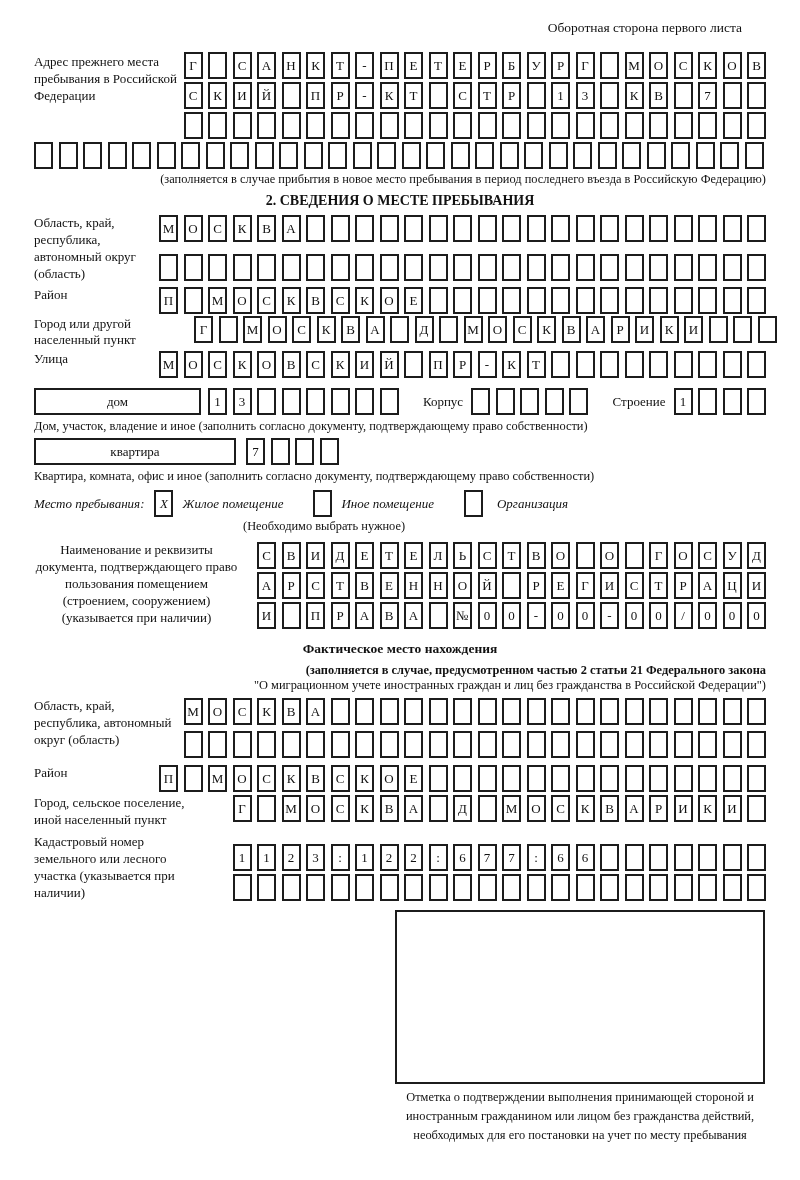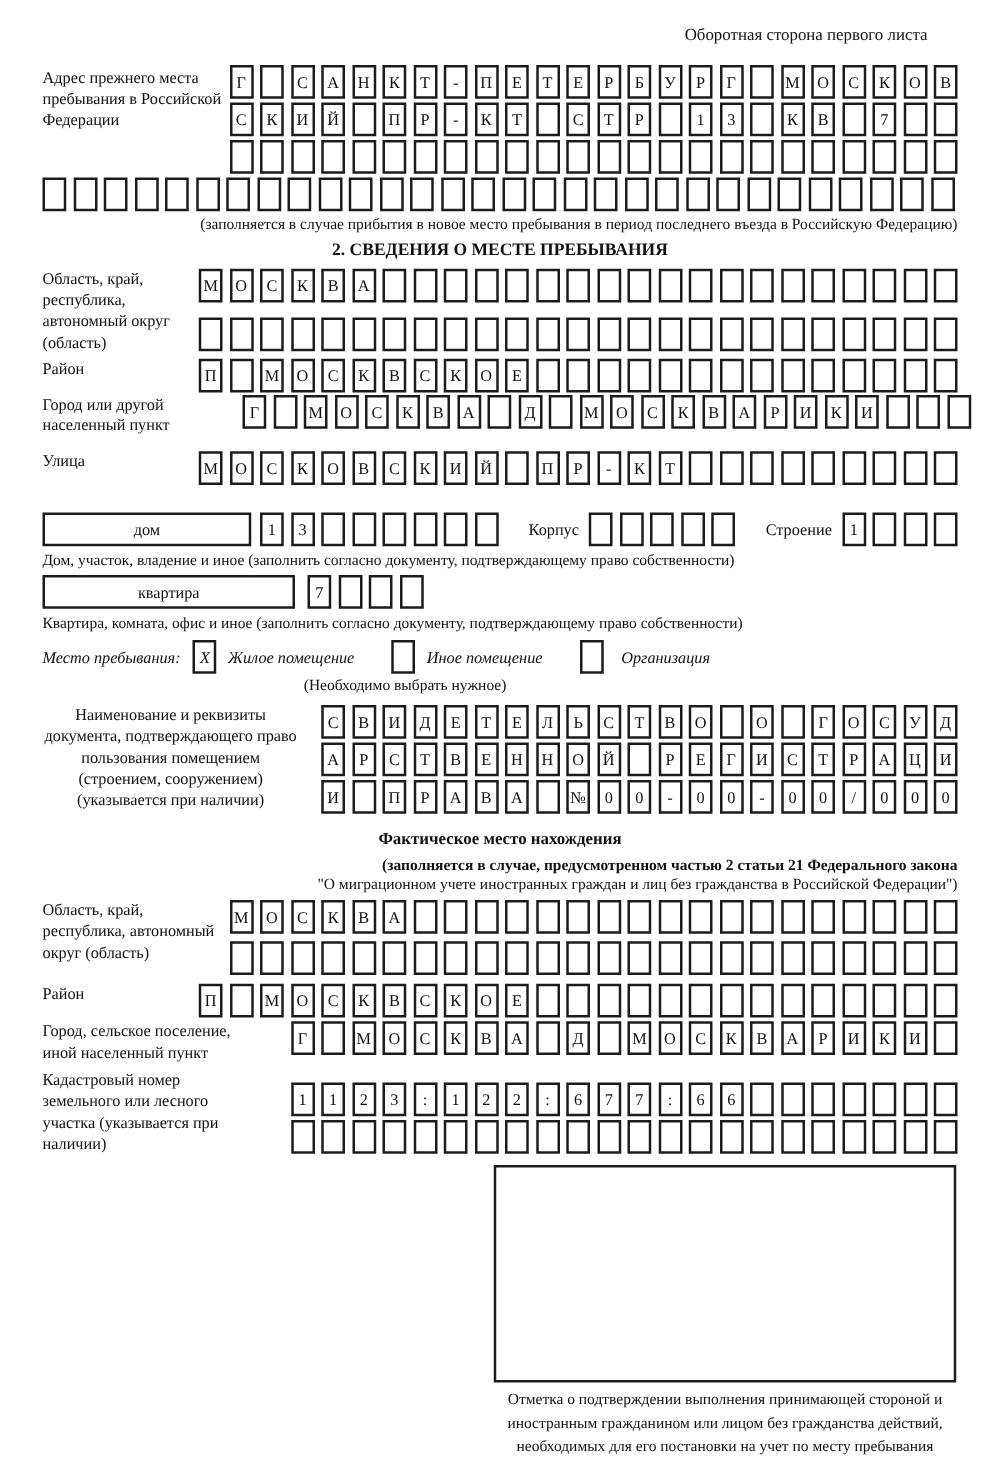--- a/index.html
+++ b/index.html
@@ -266,21 +266,21 @@
         <span class="cell">Р</span>
         <span class="cell">И</span>
         <span class="cell">К</span>
         <span class="cell">И</span>
         <span class="cell"></span>
         <span class="cell"></span>
         <span class="cell"></span>
       </div>
   </div>
 
-  <div class="frow" style="margin-top:12px;">
+  <div class="frow" style="margin-top:2px;">
     <div class="lbl">Улица</div>
     <div class="cells w25">
         <span class="cell">М</span>
         <span class="cell">О</span>
         <span class="cell">С</span>
         <span class="cell">К</span>
         <span class="cell">О</span>
         <span class="cell">В</span>
         <span class="cell">С</span>
         <span class="cell">К</span>
@@ -297,21 +297,21 @@
         <span class="cell"></span>
         <span class="cell"></span>
         <span class="cell"></span>
         <span class="cell"></span>
         <span class="cell"></span>
         <span class="cell"></span>
         <span class="cell"></span>
       </div>
   </div>
 
-  <div style="display:flex;align-items:center;margin-top:22px;">
+  <div style="display:flex;align-items:center;margin-top:10px;">
     <div class="widebox" style="width:167px;">дом</div>
     <div class="cells" style="margin-left:7px;">
         <span class="cell">1</span>
         <span class="cell">3</span>
         <span class="cell"></span>
         <span class="cell"></span>
         <span class="cell"></span>
         <span class="cell"></span>
         <span class="cell"></span>
         <span class="cell"></span>

